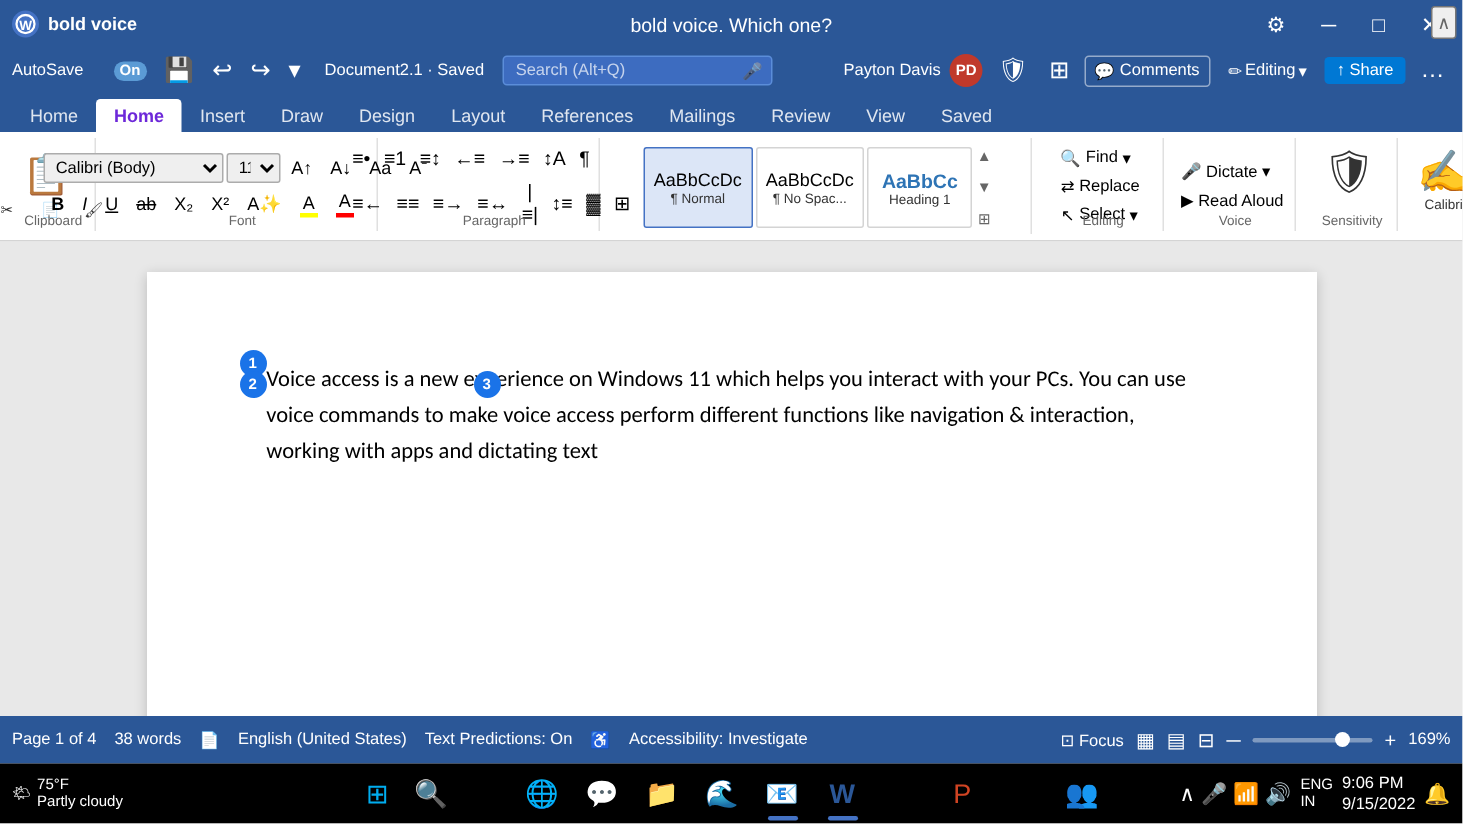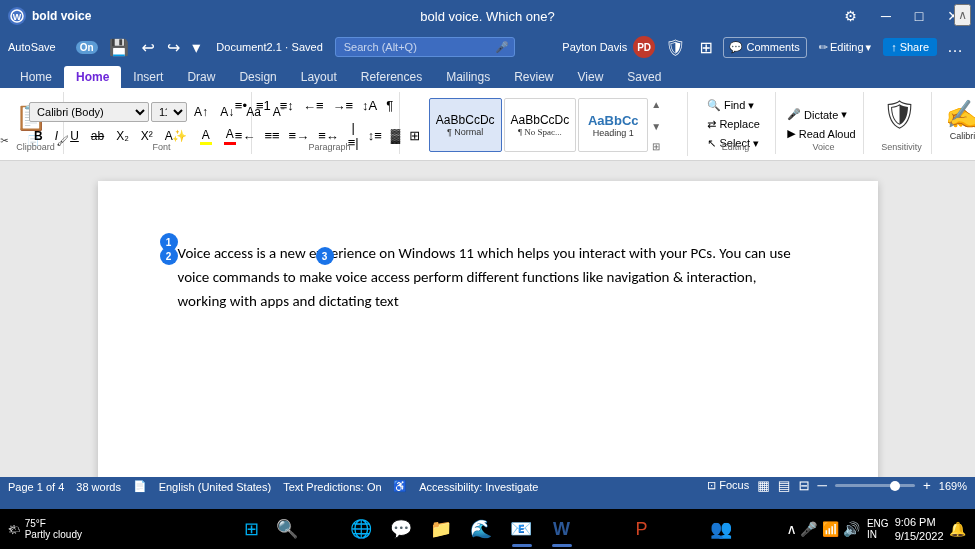--- a/index.html
+++ b/index.html
@@ -86,21 +86,21 @@
     .doc-page { background: white; width: 780px; min-height: 400px; padding: 60px 80px; box-shadow: 0 2px 8px rgba(0,0,0,0.2); position: relative; }
     .doc-text { font-family: 'Calibri', 'Segoe UI', sans-serif; font-size: 15px; line-height: 1.6; color: #000; }
 
     
     .va-marker { display: inline-flex; align-items: center; justify-content: center; width: 18px; height: 18px; background: #1a73e8; border-radius: 50%; color: white; font-size: 10px; font-weight: bold; position: absolute; }
     .marker1 { top: 52px; left: 62px; }
     .marker2 { top: 66px; left: 62px; }
     .marker3 { top: 66px; left: 218px; }
 
     
-    .status-bar { background: #2b5797; height: 22px; display: flex; align-items: flex-end; padding: 16px 8px; color: white; font-size: 11px; gap: 8px; }
+    .status-bar { background: #2b5797; height: 22px; display: flex; align-items: center; padding: 16px 8px; color: white; font-size: 11px; gap: 8px; }
     .status-left { display: flex; align-items: center; gap: 12px; }
     .status-right { display: flex; align-items: center; gap: 8px; margin-left: auto; }
     .zoom-slider { width: 80px; height: 3px; background: rgba(255,255,255,0.4); border-radius: 2px; position: relative; cursor: pointer; }
     .zoom-thumb { width: 10px; height: 10px; background: white; border-radius: 50%; position: absolute; top: -3.5px; right: 15px; }
 
     
     .taskbar { background: #000000; height: 40px; display: flex; align-items: center; padding: 0 8px; gap: 4px; position: relative; }
     .taskbar-left { display: flex; align-items: center; gap: 4px; }
     .taskbar-center { display: flex; align-items: center; gap: 4px; position: absolute; left: 50%; transform: translateX(-50%); }
     .taskbar-right { display: flex; align-items: center; gap: 6px; margin-left: auto; }
@@ -270,21 +270,21 @@
   <div class="ribbon-divider"></div>
 
   <div class="ribbon-group" style="min-width:280px;">
     <div class="styles-gallery">
       <div class="style-item selected">
         <div style="font-size:12px;font-weight:normal;">AaBbCcDc</div>
         <div style="font-size:9px;color:#333;">¶ Normal</div>
       </div>
       <div class="style-item">
         <div style="font-size:12px;">AaBbCcDc</div>
-        <div style="font-size:9px;color:#333;font-family:Liberation Serif, serif;">¶ No Spac...</div>
+        <div style="font-size:9px;color:#333;">¶ No Spac...</div>
       </div>
       <div class="style-item">
         <div style="font-size:13px;font-weight:bold;color:#2e74b5;">AaBbCc</div>
         <div style="font-size:9px;color:#333;">Heading 1</div>
       </div>
       <div style="display:flex;flex-direction:column;justify-content:space-between;height:54px;">
         <button class="scroll-btn">▲</button>
         <button class="scroll-btn">▼</button>
         <button class="expand-btn">⊞</button>
       </div>

